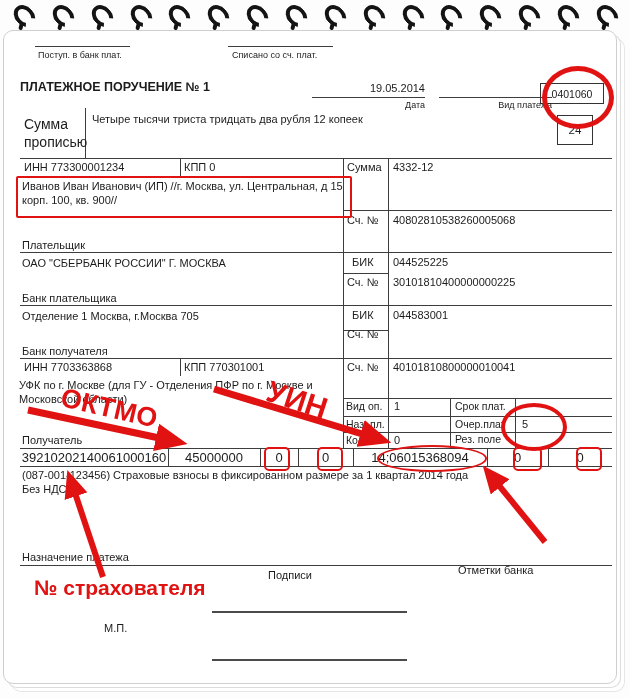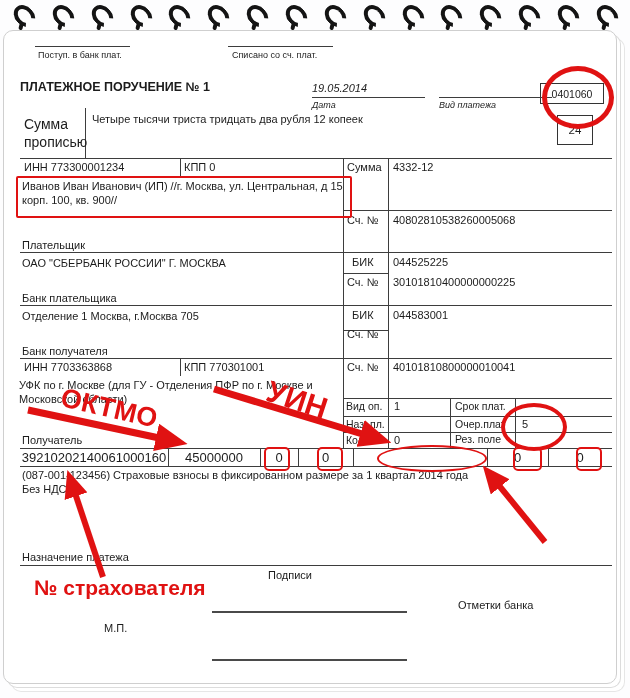--- a/index.html
+++ b/index.html
@@ -14,21 +14,21 @@
   .ring { position:relative; width:17px; height:28px; }
   .ring::before { content:""; position:absolute; left:1px; top:1px; width:11px; height:16px;
                   border:4px solid #141414; border-radius:50%;
                   border-bottom-color:transparent; transform:rotate(-42deg); }
   .ring::after { content:""; position:absolute; left:5px; top:20px; width:4px; height:7px;
                  background:#141414; border-radius:2px; transform:rotate(14deg); }
   .t { position:absolute; font-size:11px; line-height:1.25; white-space:nowrap; }
   .wrap { white-space:normal; }
   .small { font-size:9px; color:#222; }
   .b { font-weight:bold; }
-  .ctr { text-align:left;font-style:italic; }
+  .ctr { text-align:right; }
   .hl { position:absolute; height:0; border-top:1px solid #3d3d3d; }
   .vl { position:absolute; width:0; border-left:1px solid #3d3d3d; }
   .sig { position:absolute; height:0; border-top:2px solid #4a4a4a; }
   .bx { position:absolute; border:1px solid #333; display:flex;
         align-items:center; justify-content:center; font-size:10.5px; background:#fff;margin-top:36px; }
   .cell { position:absolute; top:449px; height:17px; display:flex;
           align-items:center; justify-content:center; font-size:13px; }
   .red-note { position:absolute; color:var(--accent,#e01212); font-weight:bold;
               white-space:nowrap; z-index:6; }
   .rbox { position:absolute; border:2.5px solid var(--accent,#e01212);
@@ -148,34 +148,35 @@
   <div class="vl" style="left:168px;top:448px;height:18px"></div>
   <div class="vl" style="left:260px;top:448px;height:18px"></div>
   <div class="vl" style="left:298px;top:448px;height:18px"></div>
   <div class="vl" style="left:353px;top:448px;height:18px"></div>
   <div class="vl" style="left:487px;top:448px;height:18px"></div>
   <div class="vl" style="left:548px;top:448px;height:18px"></div>
   <div class="cell" style="left:20px;width:148px">39210202140061000160</div>
   <div class="cell" style="left:168px;width:92px">45000000</div>
   <div class="cell" style="left:260px;width:38px">0</div>
   <div class="cell" style="left:298px;width:55px">0</div>
+  <div class="cell" style="left:353px;width:134px">14;06015368094</div>
   <div class="cell" style="left:487px;width:61px">0</div>
   <div class="cell" style="left:548px;width:64px">0</div>
   <div class="rbox" style="left:264px;top:447px;width:22px;height:20px"></div>
   <div class="rbox" style="left:317px;top:447px;width:22px;height:20px"></div>
   <div class="rellipse" style="left:377px;top:445px;width:106px;height:23px"></div>
   <div class="rbox" style="left:513px;top:447px;width:25px;height:20px"></div>
   <div class="rbox" style="left:576px;top:447px;width:22px;height:20px"></div>
 
   <div class="t" style="left:22px;top:469px">(087-001-123456) Страховые взносы в фиксированном размере за 1 квартал 2014 года</div>
   <div class="t" style="left:22px;top:483px">Без НДС</div>
   <div class="t" style="left:22px;top:551px">Назначение платежа</div>
 
   <div class="t" style="left:268px;top:569px">Подписи</div>
-  <div class="t" style="left:458px;top:599px">Отметки банка</div>
+  <div class="t" style="left:458px;top:564px">Отметки банка</div>
   <div class="sig" style="left:212px;top:611px;width:195px"></div>
   <div class="t" style="left:104px;top:622px">М.П.</div>
   <div class="sig" style="left:212px;top:659px;width:195px"></div>
 
   <div class="red-note" style="left:60px;top:393px;font-size:27px;transform:rotate(13deg)">ОКТМО</div>
   <div class="red-note" style="left:266px;top:383px;font-size:30px;transform:rotate(18deg)">УИН</div>
   <div class="red-note" style="left:34px;top:576px;font-size:21px">№ страхователя</div>
 
   <svg class="arrows" width="630" height="698" viewBox="0 0 630 698">
     <defs>

